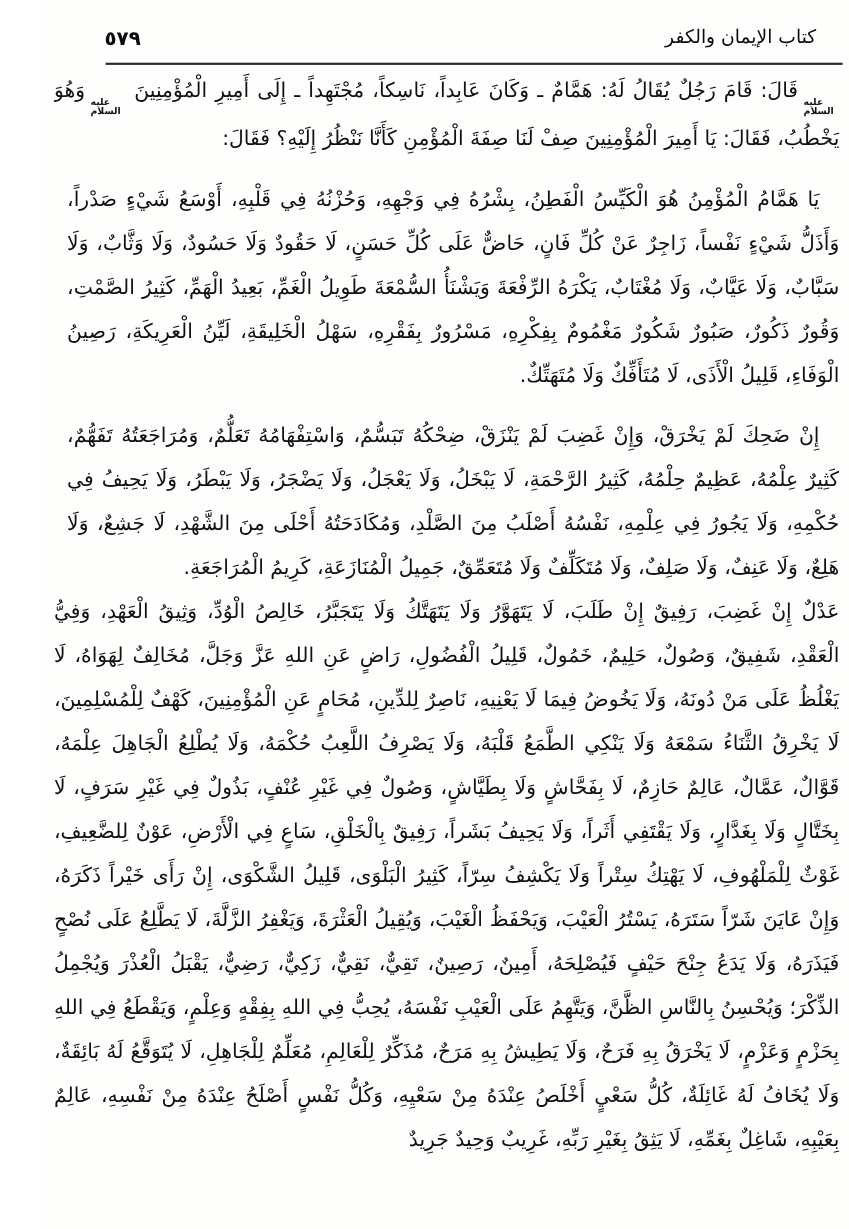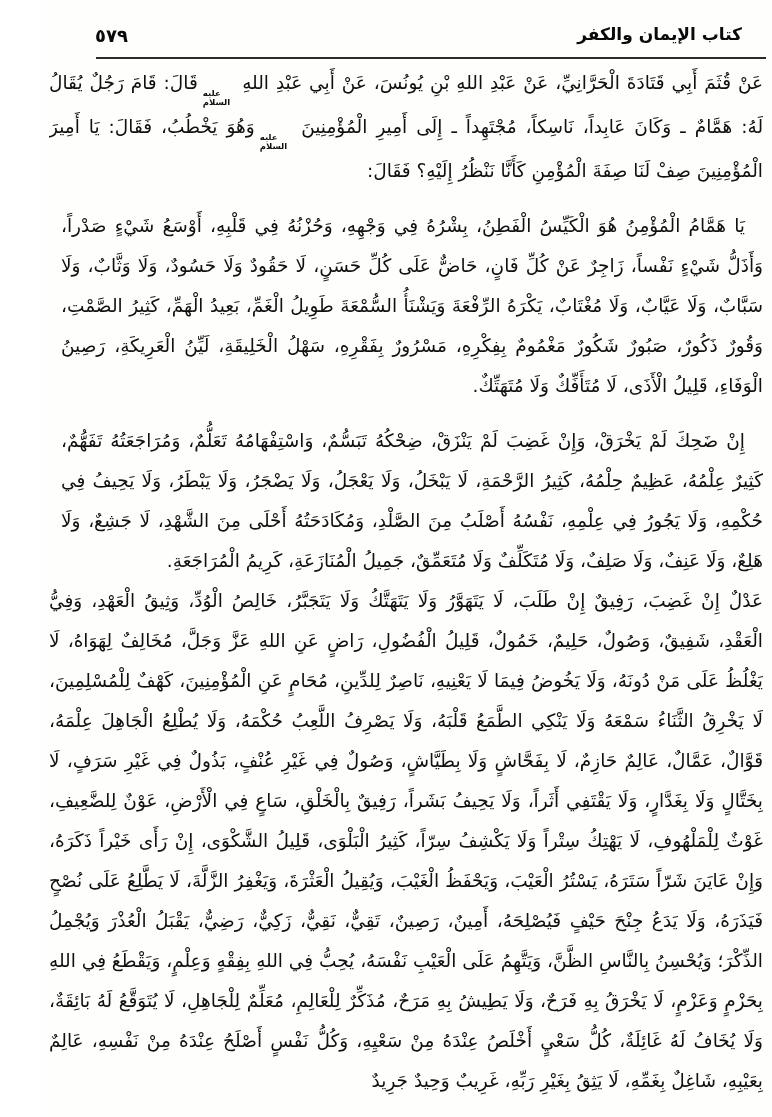--- a/index.html
+++ b/index.html
@@ -13,21 +13,21 @@
     position:relative; width:732px; height:1117px;
     background:#fefefdff; color:#0d0d0d; overflow:hidden;
   }
   .page-header { position:absolute; top:0; left:0; right:0; height:60px; }
   .page-number {
     position:absolute; top:25px; left:55px;
     font-size:18px; font-weight:bold; letter-spacing:1px; color:#0a0a0a;
   }
   .book-title {
     position:absolute; top:24px; right:30px;
-    font-size:17px; font-weight:bold; color:#0a0a0a;
+    font-size:17px; font-weight:normal; color:#0a0a0a;
   }
   .header-rule {
     position:absolute; top:57px; left:56px; right:6px;
     height:2px; background:#2b2b2b;
   }
   .text-block {
     position:absolute; top:63px; right:9px; left:9px; bottom:8px;
     direction:rtl; overflow:hidden;
     font-size:18.5px; line-height:40px; color:#101010;
     text-align:justify;
@@ -50,21 +50,21 @@
 
   <div class="page-header">
     <div class="page-number">٥٧٩</div>
     <div class="book-title">كتاب الإيمان والكفر</div>
     <div class="header-rule"></div>
   </div>
 
   <div class="text-block">
 
     <p class="para flush">
-      <span class="seg">عَنْ قُثَمَ أَبِي قَتَادَةَ الْحَرَّانِيِّ، عَنْ عَبْدِ اللهِ بْنِ يُونُسَ، عَنْ أَبِي عَبْدِ اللهِ</span><span class="honorific">
+      <span class="honorific">
           <span>عليه</span>
           <span>السلام</span>
         </span><span class="seg">قَالَ: قَامَ رَجُلٌ يُقَالُ لَهُ:</span><span class="seg">هَمَّامٌ ـ وَكَانَ عَابِداً، نَاسِكاً، مُجْتَهِداً ـ إِلَى أَمِيرِ الْمُؤْمِنِينَ</span><span class="honorific">
           <span>عليه</span>
           <span>السلام</span>
         </span><span class="seg">وَهُوَ يَخْطُبُ، فَقَالَ: يَا أَمِيرَ</span><span class="seg">الْمُؤْمِنِينَ صِفْ لَنَا صِفَةَ الْمُؤْمِنِ كَأَنَّا نَنْظُرُ إِلَيْهِ؟ فَقَالَ:</span>
     </p>
 
     <p class="para indent">يَا هَمَّامُ الْمُؤْمِنُ هُوَ الْكَيِّسُ الْفَطِنُ، بِشْرُهُ فِي وَجْهِهِ، وَحُزْنُهُ فِي قَلْبِهِ، أَوْسَعُ شَيْءٍ صَدْراً، وَأَذَلُّ شَيْءٍ نَفْساً، زَاجِرٌ عَنْ كُلِّ فَانٍ، حَاضٌّ عَلَى كُلِّ حَسَنٍ، لَا حَقُودٌ وَلَا حَسُودٌ، وَلَا وَثَّابٌ، وَلَا سَبَّابٌ، وَلَا عَيَّابٌ، وَلَا مُغْتَابٌ، يَكْرَهُ الرِّفْعَةَ وَيَشْنَأُ السُّمْعَةَ طَوِيلُ الْغَمِّ، بَعِيدُ الْهَمِّ، كَثِيرُ الصَّمْتِ، وَقُورٌ ذَكُورٌ، صَبُورٌ شَكُورٌ مَغْمُومٌ بِفِكْرِهِ، مَسْرُورٌ بِفَقْرِهِ، سَهْلُ الْخَلِيقَةِ، لَيِّنُ الْعَرِيكَةِ، رَصِينُ الْوَفَاءِ، قَلِيلُ الْأَذَى، لَا مُتَأَفِّكٌ وَلَا مُتَهَتِّكٌ.</p>
 

